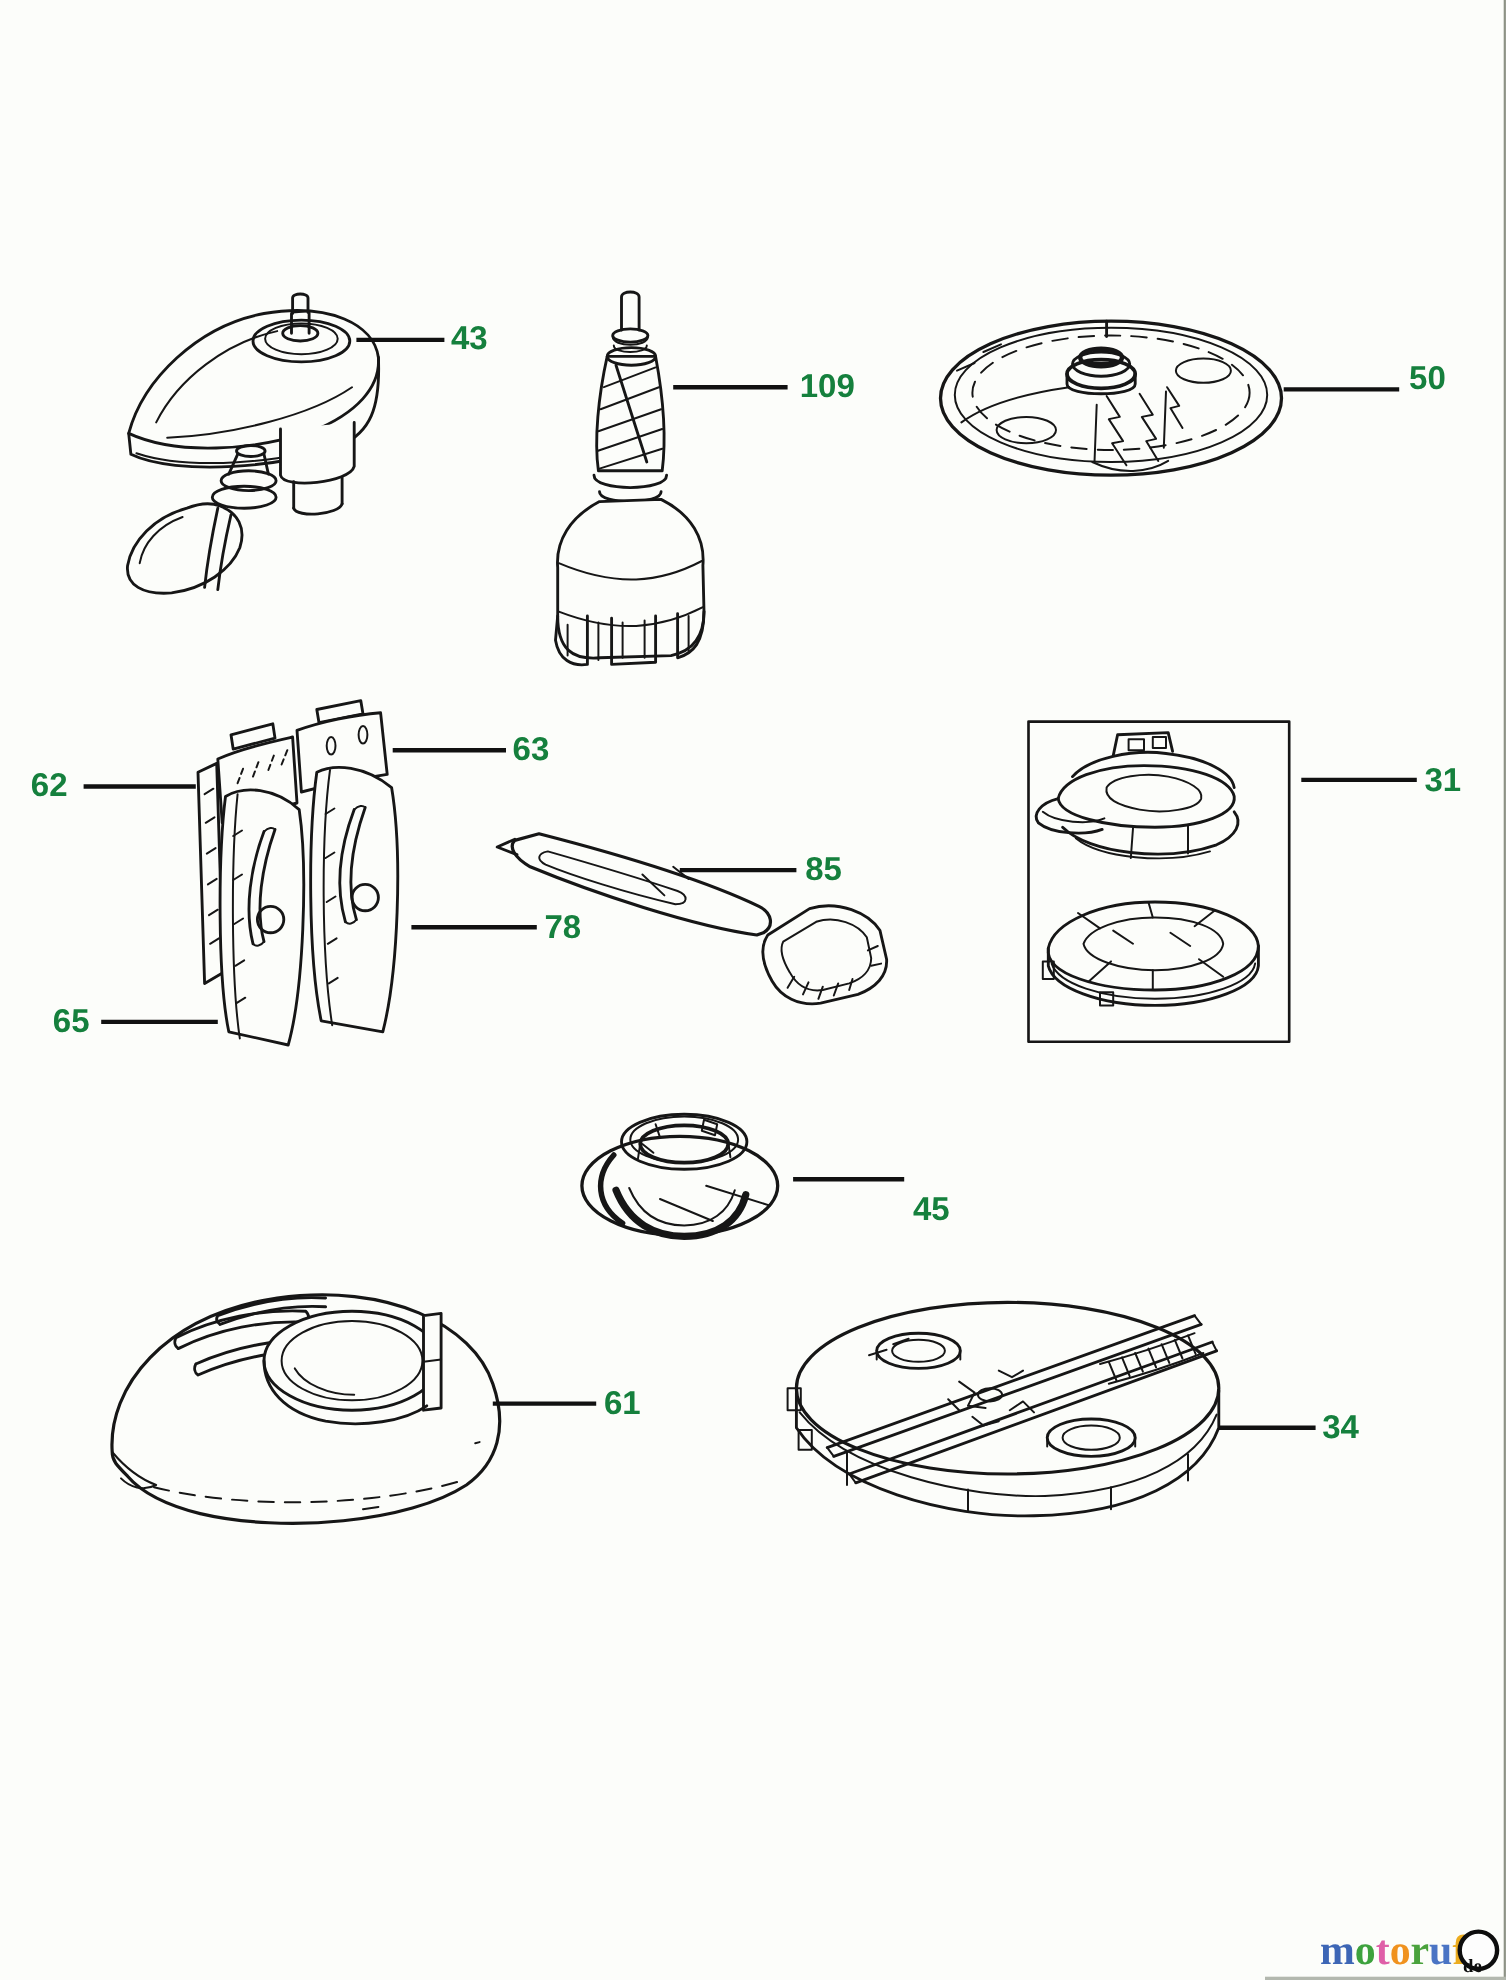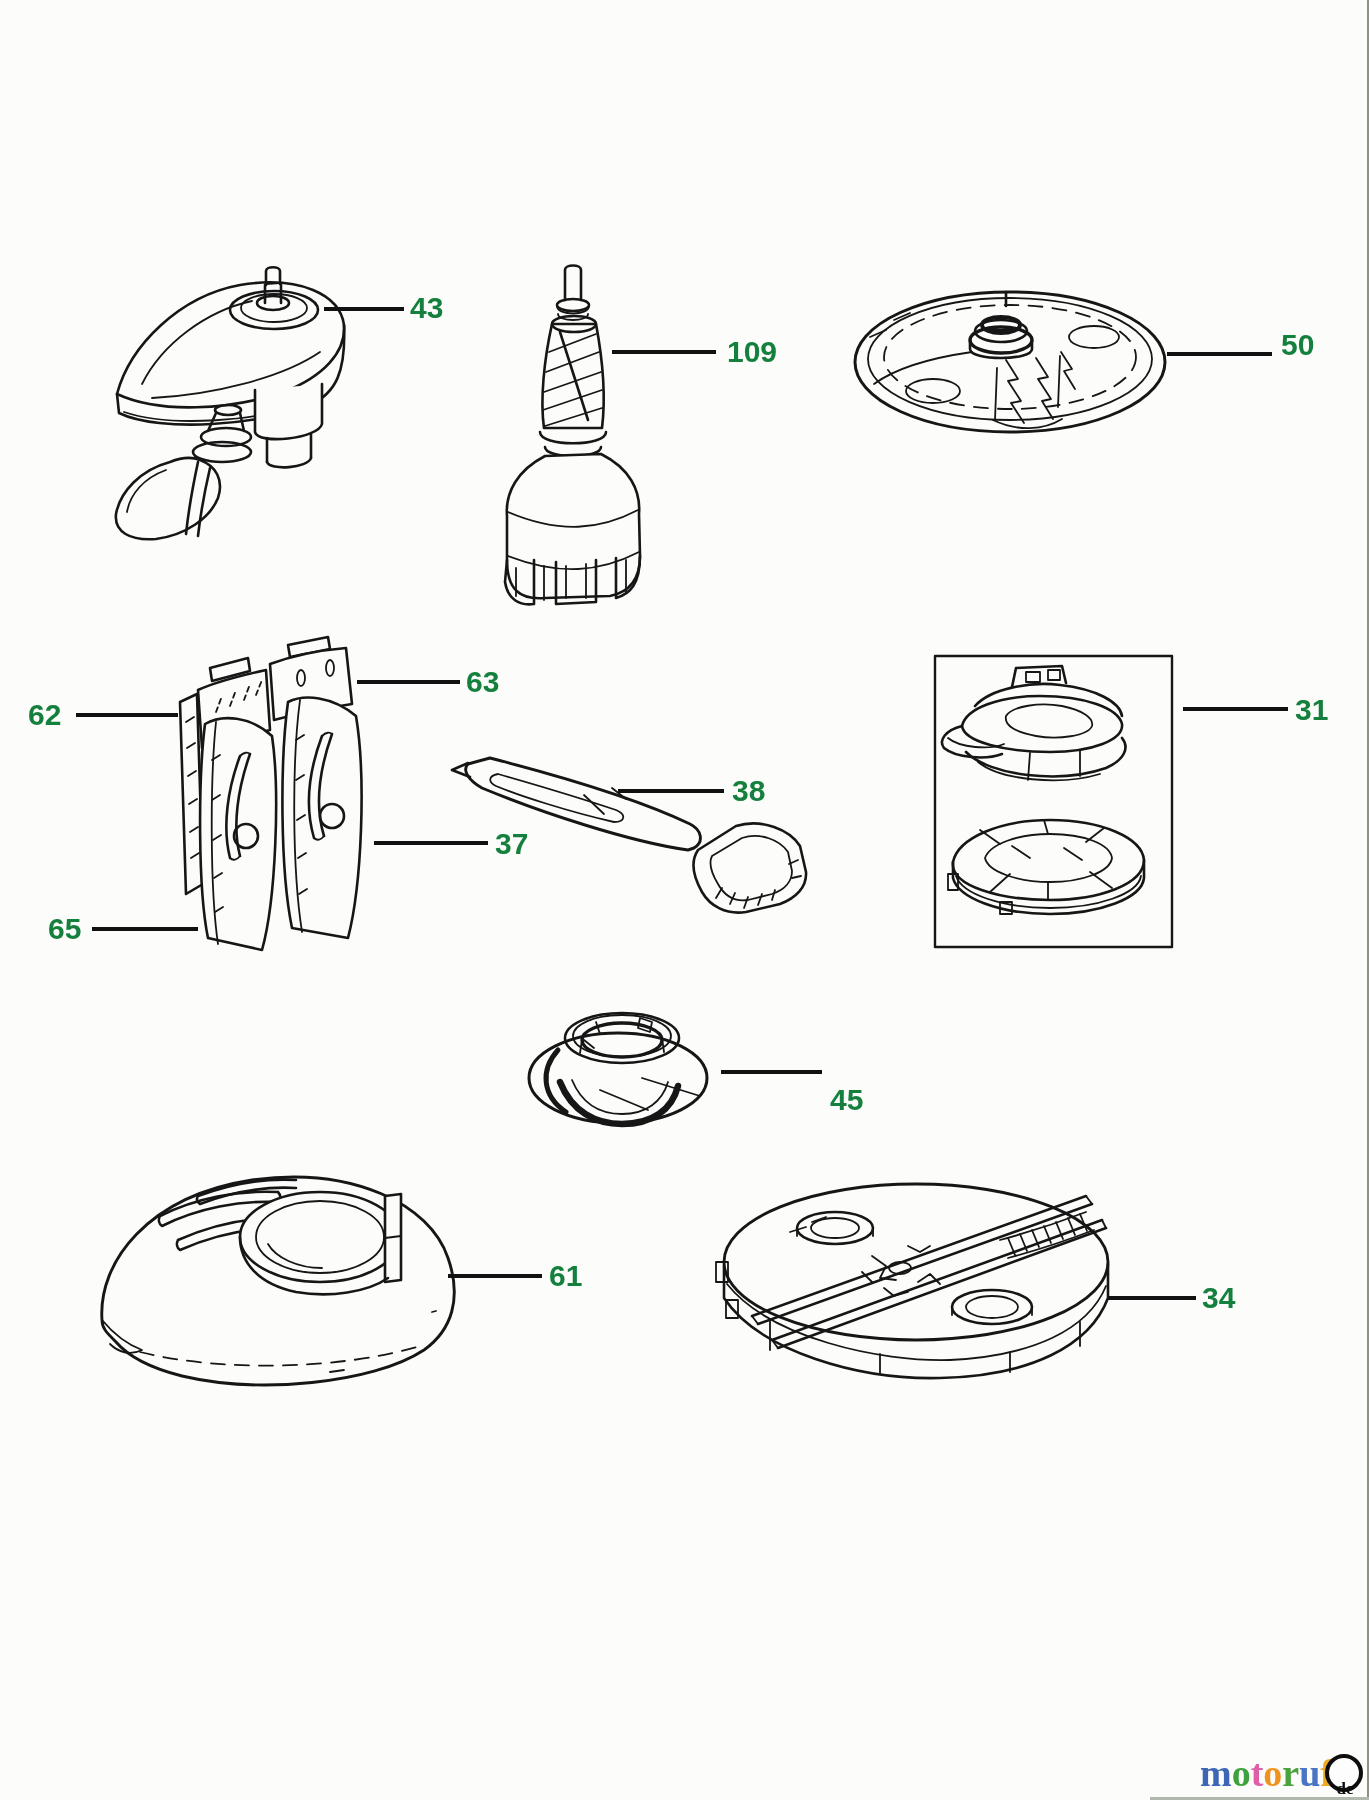--- a/index.html
+++ b/index.html
@@ -40,21 +40,20 @@
   .wm-letter{display:inline-block;}
   .wm-circle{
     display:inline-block;
     width:30px;height:30px;
     border:4px solid #0d0d0d;
     border-radius:50%;
     margin-left:-8px;
     position:relative;
     top:4px;
     background:#fdfdfd;
-    text-align:center;
   }
   .wm-circle span{
     font-size:17px;
     font-weight:bold;
     color:#0d0d0d;
     position:relative;
     top:4px;
     left:1px;
   }
   .edge-right{
@@ -288,23 +287,23 @@
     <line class="leader" x1="448" y1="1276" x2="542" y2="1276"></line>
     <line class="leader" x1="1108" y1="1298" x2="1196" y2="1298"></line>
   </g>
 </svg>
 
   <div class="lbl" style="left:410px;top:293px;">43</div>
   <div class="lbl" style="left:727px;top:337px;">109</div>
   <div class="lbl" style="left:1281px;top:330px;">50</div>
   <div class="lbl" style="left:28px;top:700px;text-align:center;">62</div>
   <div class="lbl" style="left:466px;top:667px;">63</div>
-  <div class="lbl" style="left:495px;top:829px;">37</div>
+  <div class="lbl" style="left:495px;top:829px;">78</div>
   <div class="lbl" style="left:48px;top:914px;">65</div>
-  <div class="lbl" style="left:732px;top:776px;">38</div>
+  <div class="lbl" style="left:732px;top:776px;">85</div>
   <div class="lbl" style="left:1295px;top:695px;">31</div>
   <div class="lbl" style="left:830px;top:1085px;text-align:right;">45</div>
   <div class="lbl" style="left:549px;top:1261px;text-align:right;">61</div>
   <div class="lbl" style="left:1202px;top:1283px;">34</div>
 
   <div class="watermark">
     <span class="wm-letter" style="color: rgb(61, 102, 181);">m</span>
     <span class="wm-letter" style="color: rgb(61, 162, 61);">o</span>
     <span class="wm-letter" style="color: rgb(223, 95, 168);">t</span>
     <span class="wm-letter" style="color: rgb(240, 146, 30);">o</span>

